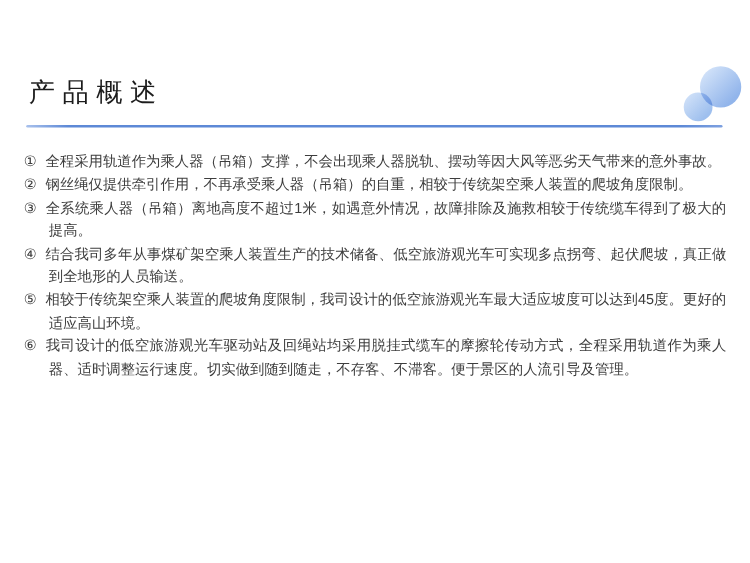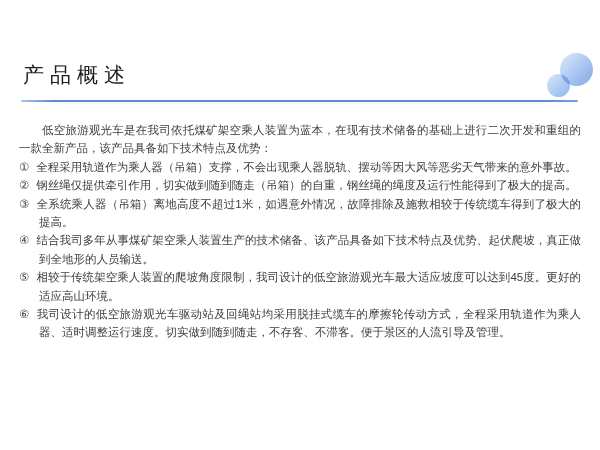--- a/index.html
+++ b/index.html
@@ -84,29 +84,28 @@
 
   <div class="slide-title">产品概述</div>
 
   <div class="title-rule"></div>
 
   <div class="deco-circle large"></div>
   <div class="deco-circle small"></div>
 
   <div class="content">
 
-    <p class="intro">低空旅游观光车是在我司依托煤矿架空乘人装置为蓝本，在现有技术储备的基础上进行二次开发和重组的一款全新产品，该产品具备如下技术特点及优势：</p>
 
     <p class="feature"><span class="num">①</span><span>全程采用轨道作为乘人器（吊箱）支撑，不会出现乘人器脱轨、摆动等因大风等恶劣天气带来的意外事故。</span></p>
 
-    <p class="feature"><span class="num">②</span><span>钢丝绳仅提供牵引作用，切实做到随到随走（吊箱）的自重，钢丝绳的绳度及运行性能得到了极大的提高。</span></p>
+    <p class="feature"><span class="num">②</span><span>钢丝绳仅提供牵引作用，不再承受乘人器（吊箱）的自重，相较于传统架空乘人装置的爬坡角度限制。</span></p>
 
     <p class="feature"><span class="num">③</span><span>全系统乘人器（吊箱）离地高度不超过1米，如遇意外情况，故障排除及施救相较于传统缆车得到了极大的提高。</span></p>
 
-    <p class="feature"><span class="num">④</span><span>结合我司多年从事煤矿架空乘人装置生产的技术储备、该产品具备如下技术特点及优势、起伏爬坡，真正做到全地形的人员输送。</span></p>
+    <p class="feature"><span class="num">④</span><span>结合我司多年从事煤矿架空乘人装置生产的技术储备、低空旅游观光车可实现多点拐弯、起伏爬坡，真正做到全地形的人员输送。</span></p>
 
     <p class="feature"><span class="num">⑤</span><span>相较于传统架空乘人装置的爬坡角度限制，我司设计的低空旅游观光车最大适应坡度可以达到45度。更好的适应高山环境。</span></p>
 
     <p class="feature"><span class="num">⑥</span><span>我司设计的低空旅游观光车驱动站及回绳站均采用脱挂式缆车的摩擦轮传动方式，全程采用轨道作为乘人器、适时调整运行速度。切实做到随到随走，不存客、不滞客。便于景区的人流引导及管理。</span></p>
 
   </div>
 
 </div>
 
 </body></html>

